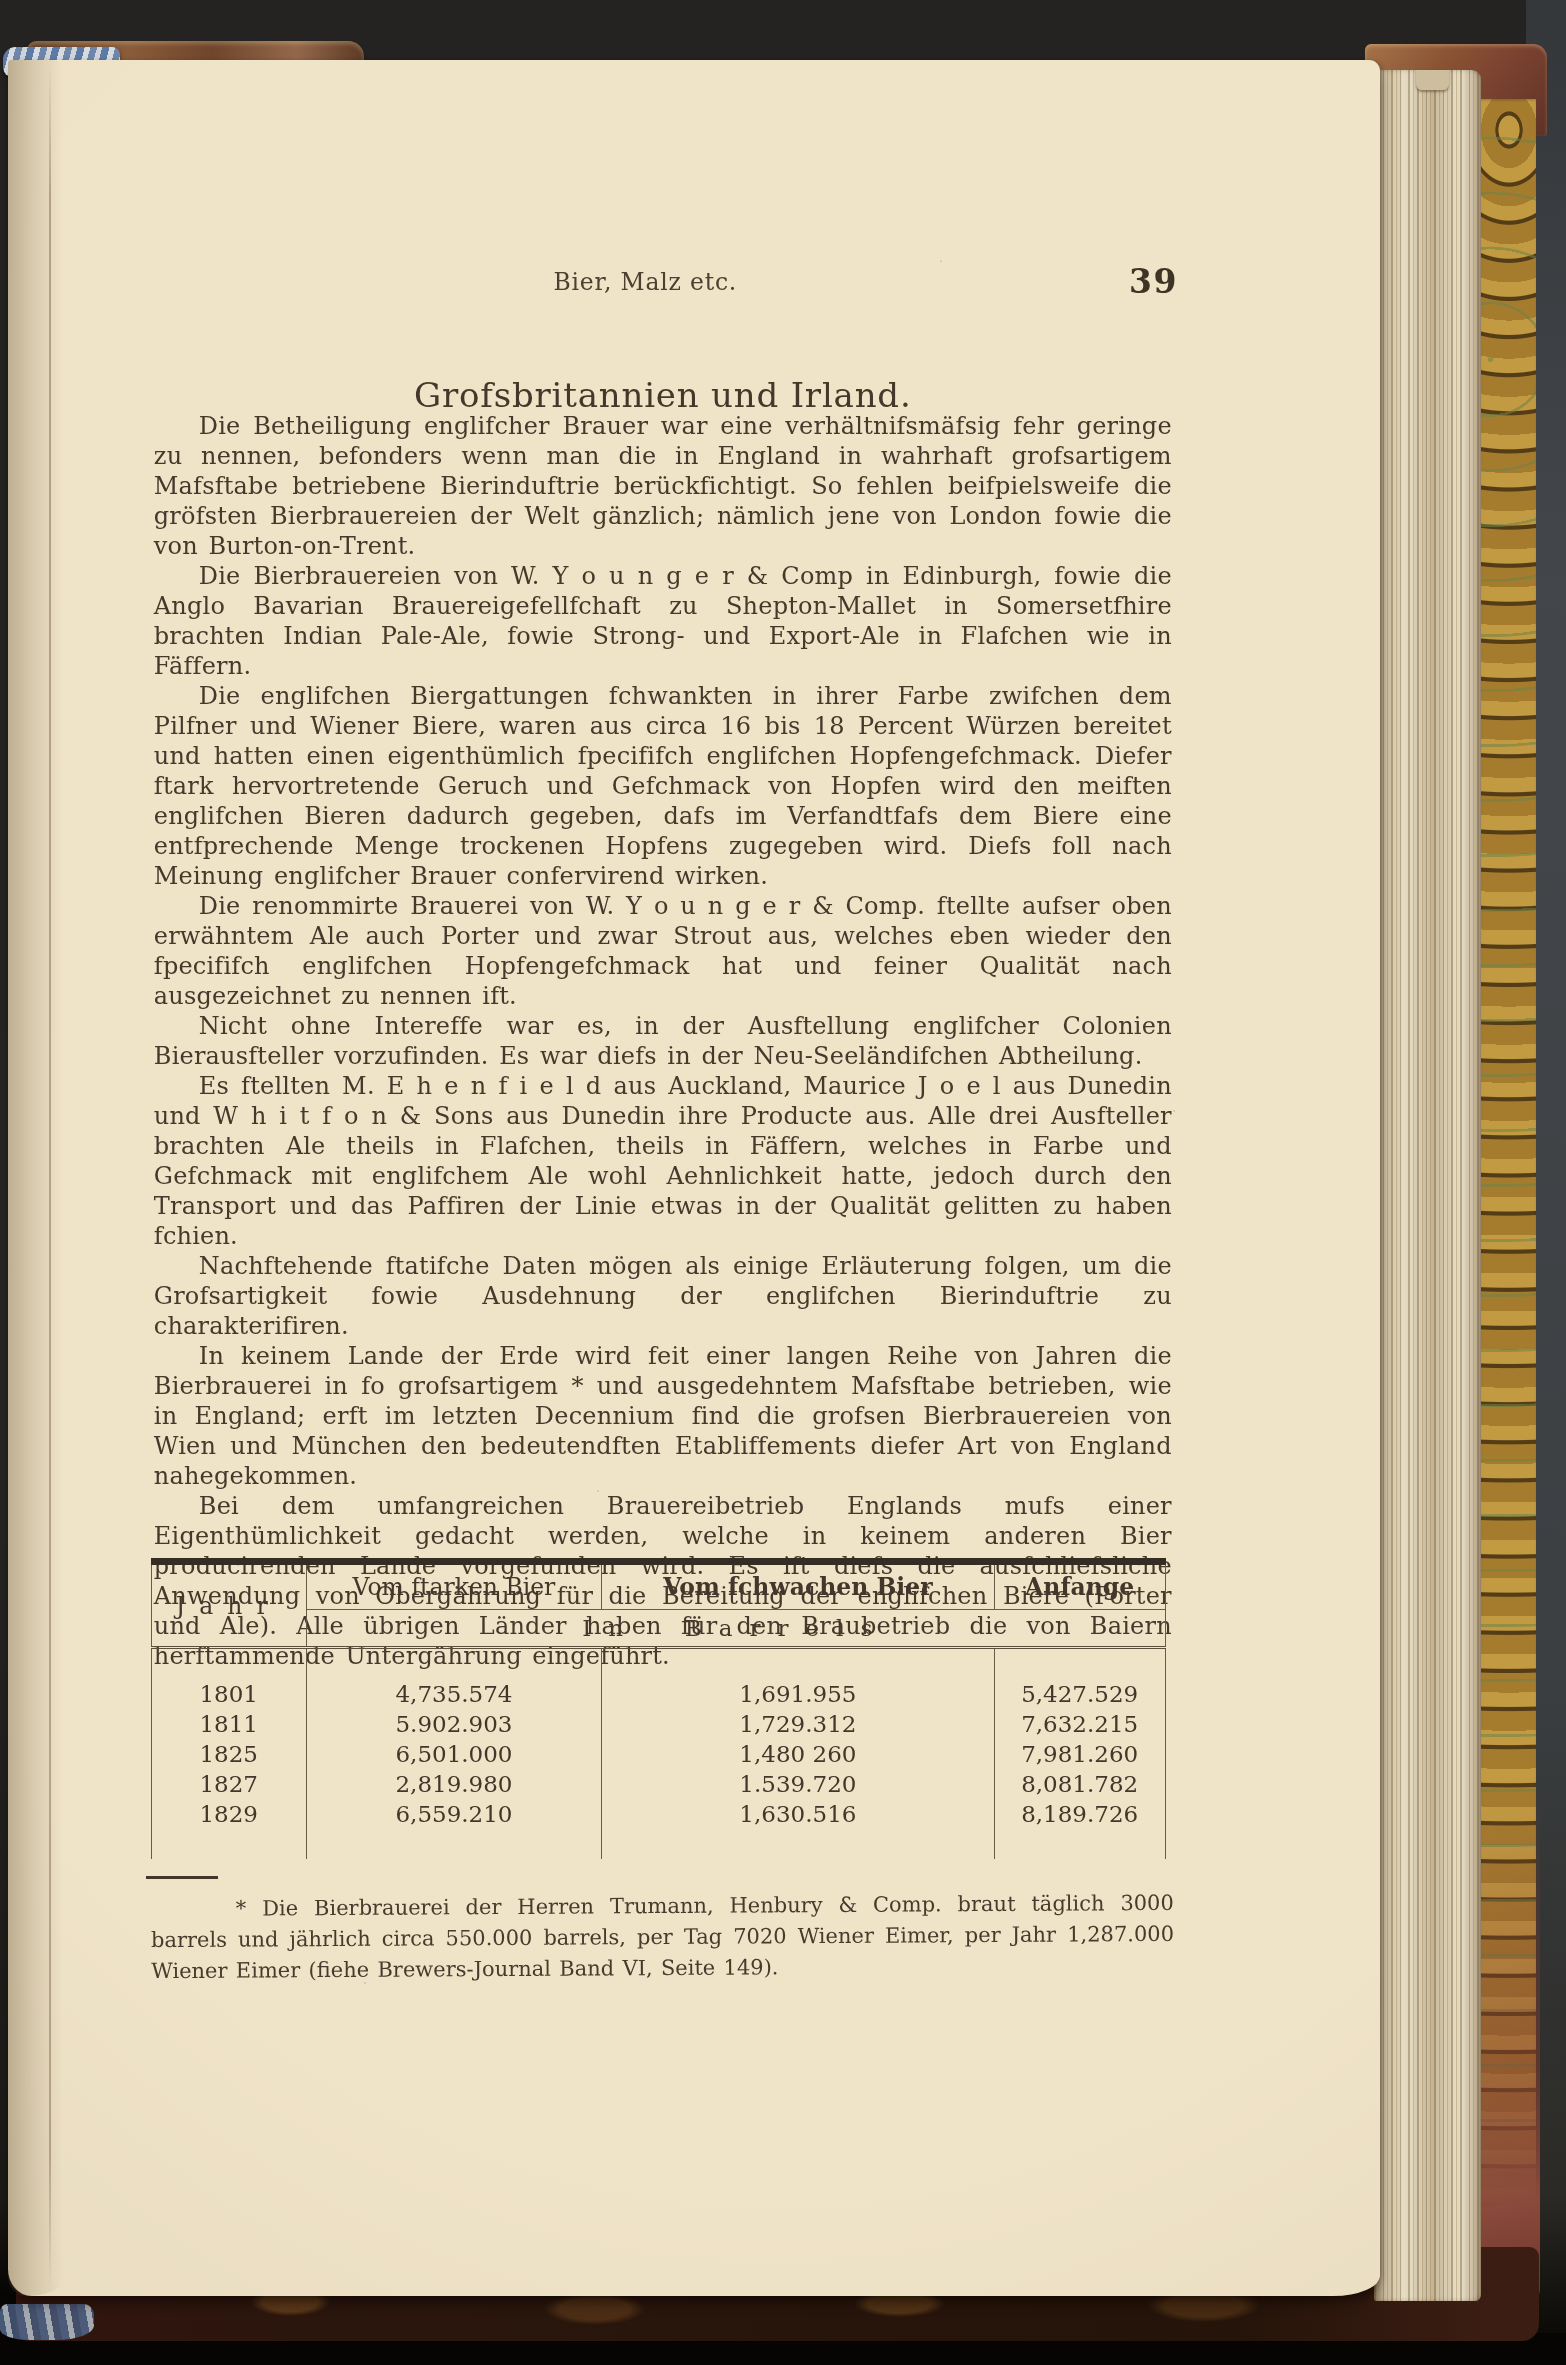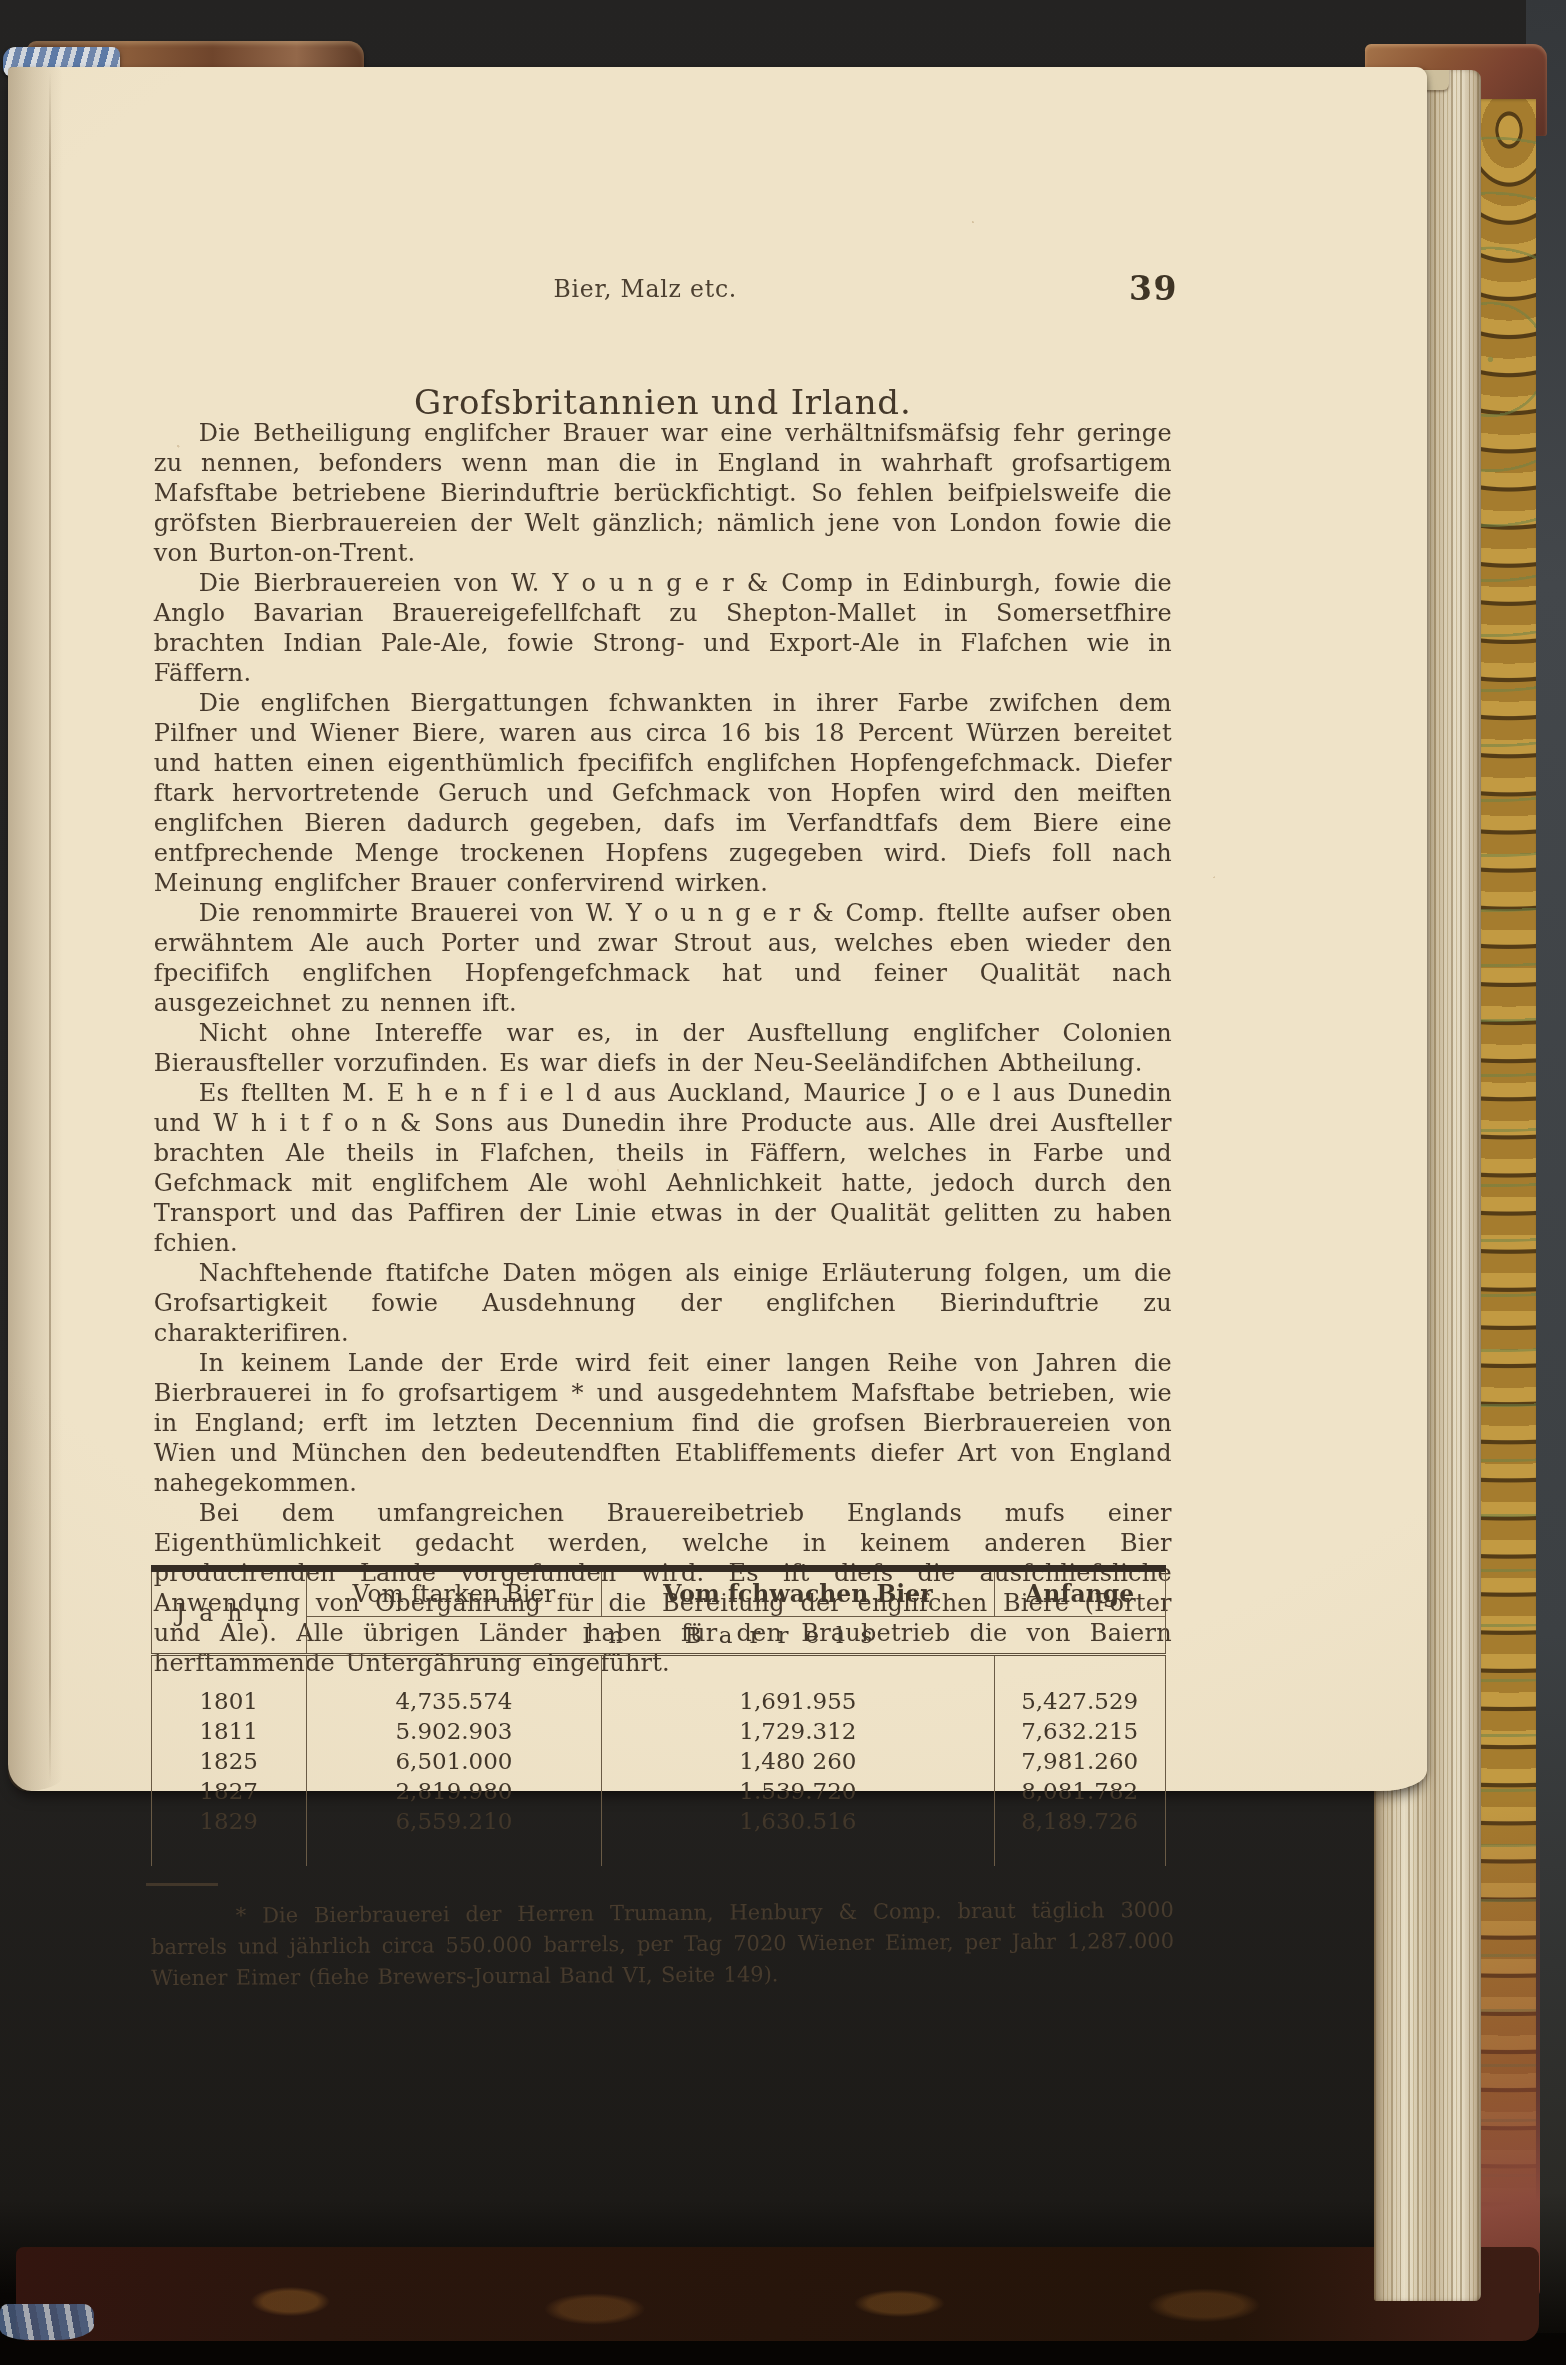--- a/index.html
+++ b/index.html
@@ -49,25 +49,25 @@
   .fore-edge{position:absolute;left:1374px;top:70px;width:107px;height:2231px;
     background-color:#d8cbab;
     background-image:
       linear-gradient(90deg,rgba(150,125,85,.55) 0%,rgba(230,220,195,.2) 30%,rgba(150,125,85,.4) 55%,rgba(235,226,203,.15) 80%,rgba(140,115,80,.5) 100%),
       repeating-linear-gradient(90deg,rgba(120,100,68,.45) 0 1.6px,rgba(236,228,206,.9) 1.6px 4.7px,rgba(170,150,110,.4) 4.7px 5.5px,rgba(228,218,194,.9) 5.5px 8.6px);
     border-radius:4.7px 9.4px 6.3px 3.1px;
     box-shadow:inset 7.8px 0 9.4px -5.5px rgba(60,40,20,.55),inset -3.1px 0 4.7px -2.3px rgba(50,35,18,.5);}
   .fore-edge::after{content:"";position:absolute;left:42px;top:0;width:33px;height:20.4px;
     background:#cdbf9d;border-radius:0 0 6.3px 6.3px;box-shadow:0 1.6px 2.3px rgba(80,60,35,.5);}
   
-  .page{position:absolute;left:7.8px;top:67px;width:1372px;height:1724px;
+  .page{position:absolute;left:7.8px;top:60px;width:1372px;height:2236px;
     background:
       radial-gradient(130% 95% at 56% 42%,#efe3c8 55%,#e9dcc0 78%,#e0d1b1 93%,#d5c4a1 100%);
     border-radius:4.7px 11px 47px 23.5px / 4.7px 11px 20.4px 27px;
-    box-shadow:0 9.4px 12.5px -4.7px rgba(8,4,0,.6),3.1px 0 6.3px -3.1px rgba(20,10,0,.4);padding-left:47px;}
+    box-shadow:0 9.4px 12.5px -4.7px rgba(8,4,0,.6),3.1px 0 6.3px -3.1px rgba(20,10,0,.4);}
   .page::before{content:"";position:absolute;left:0;top:0;bottom:0;width:55px;border-radius:inherit;
     background:linear-gradient(90deg,rgba(95,72,42,.34) 0%,rgba(95,72,42,.16) 45%,rgba(95,72,42,0) 100%);}
   .page::after{content:"";position:absolute;left:41px;top:4.7px;bottom:7.8px;width:2.3px;
     background:linear-gradient(180deg,rgba(100,78,48,0) 0%,rgba(100,78,48,.4) 6%,rgba(100,78,48,.38) 94%,rgba(100,78,48,0) 100%);}
   .page-speckle{position:absolute;inset:0;border-radius:inherit;pointer-events:none;
     background-image:
       radial-gradient(2.3px 2.3px at 12% 22%,rgba(150,110,60,.25) 0 50%,transparent 60%),
       radial-gradient(1.6px 1.6px at 68% 9%,rgba(150,110,60,.28) 0 50%,transparent 60%),
       radial-gradient(2.3px 2.3px at 43% 64%,rgba(160,120,70,.2) 0 50%,transparent 60%),
       radial-gradient(1.6px 1.6px at 85% 47%,rgba(150,110,60,.25) 0 50%,transparent 60%),

